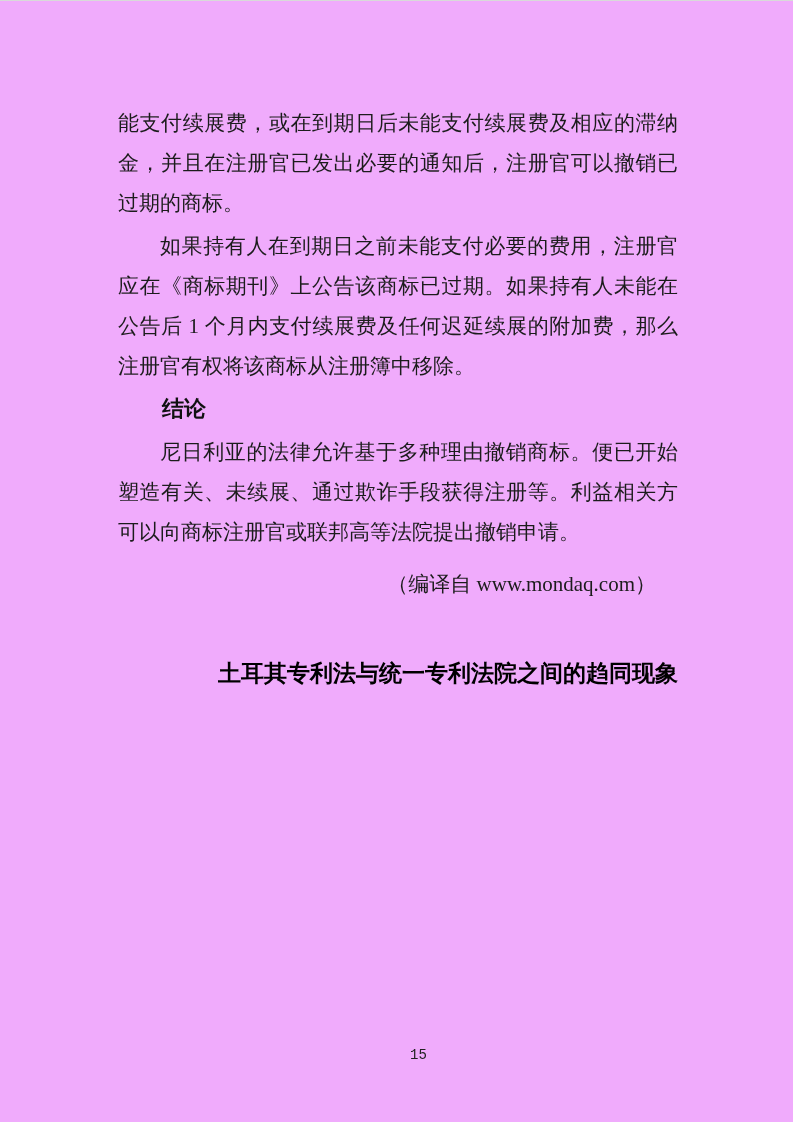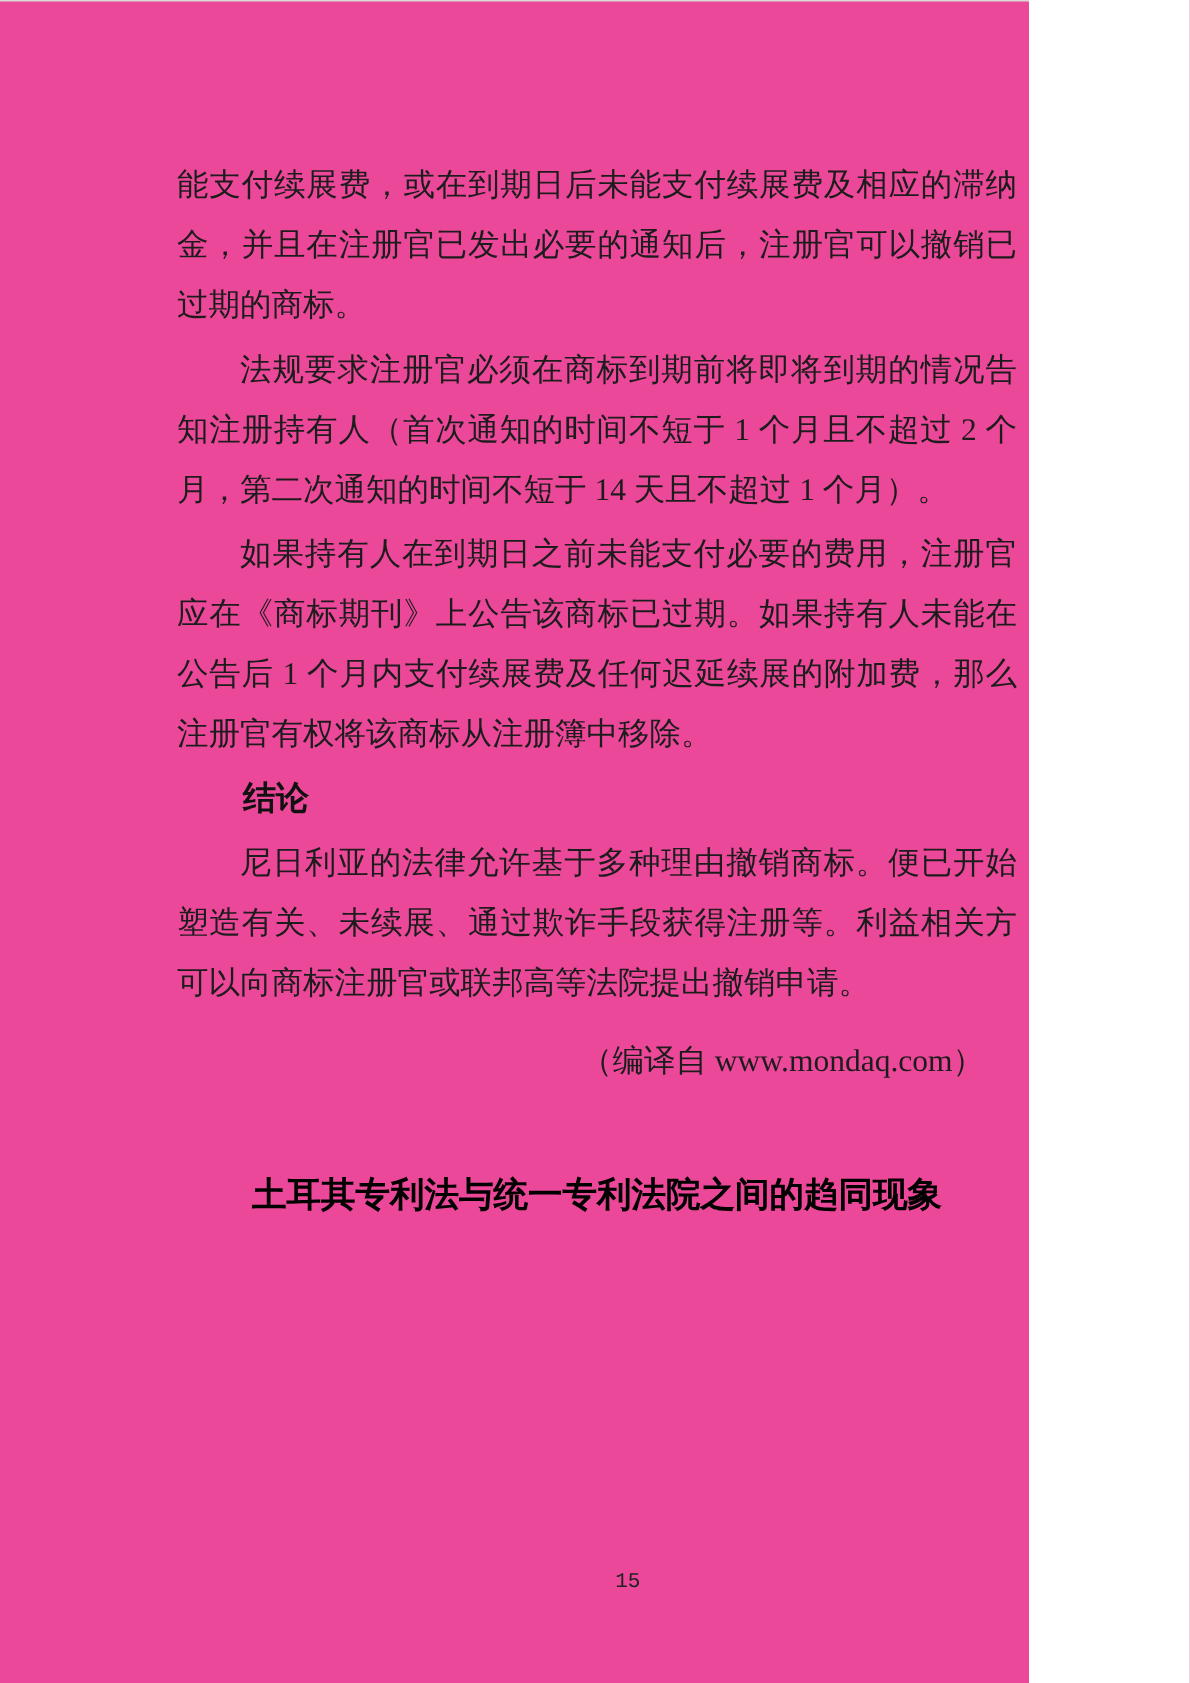--- a/index.html
+++ b/index.html
@@ -2,23 +2,23 @@
 <html lang="zh"><head>
 <meta charset="utf-8">
 <style>
   html, body {
     margin: 0;
     padding: 0;
     background: #ffffff;
   }
   .page {
     position: relative;
-    width: 686px;
+    width: 793px;
     height: 1122px;
-    background: #ec4899;
+    background: #f0abfc;
     overflow: hidden;
     border-top: 1px solid #d9d9d9;
     font-family: "Liberation Serif", serif;
   }
   .content {
     position: absolute;
     left: 118px;
     top: 102px;
     width: 560px;
   }
@@ -51,21 +51,21 @@
     text-align: right;
     text-indent: 0;
     padding-right: 10px;
   }
   .section-title {
     margin: 46px 0 8px 0;
     font-size: 23px;
     line-height: 46px;
     font-weight: 700;
     color: #000000;
-    text-align: center;
+    text-align: right;
     text-indent: 0;
     font-family: "Liberation Sans", sans-serif;
   }
   .footer {
     position: absolute;
     top: 1044px;
     left: 22px;
     width: 793px;
     text-align: center;
   }
@@ -76,21 +76,20 @@
   }
 </style>
 </head>
 <body>
 
 <div class="page">
   <main class="content">
 
     <p class="body-par no-indent">能支付续展费，或在到期日后未能支付续展费及相应的滞纳金，并且在注册官已发出必要的通知后，注册官可以撤销已过期的商标。</p>
 
-    <p class="body-par">法规要求注册官必须在商标到期前将即将到期的情况告知注册持有人（首次通知的时间不短于 1 个月且不超过 2 个月，第二次通知的时间不短于 14 天且不超过 1 个月）。</p>
 
     <p class="body-par">如果持有人在到期日之前未能支付必要的费用，注册官应在《商标期刊》上公告该商标已过期。如果持有人未能在公告后 1 个月内支付续展费及任何迟延续展的附加费，那么注册官有权将该商标从注册簿中移除。</p>
 
     <h3 class="conclusion-heading">结论</h3>
 
     <p class="body-par">尼日利亚的法律允许基于多种理由撤销商标。便已开始塑造有关、未续展、通过欺诈手段获得注册等。利益相关方可以向商标注册官或联邦高等法院提出撤销申请。</p>
 
     <p class="attribution">（编译自 www.mondaq.com）</p>
 
     <h2 class="section-title">土耳其专利法与统一专利法院之间的趋同现象</h2>

